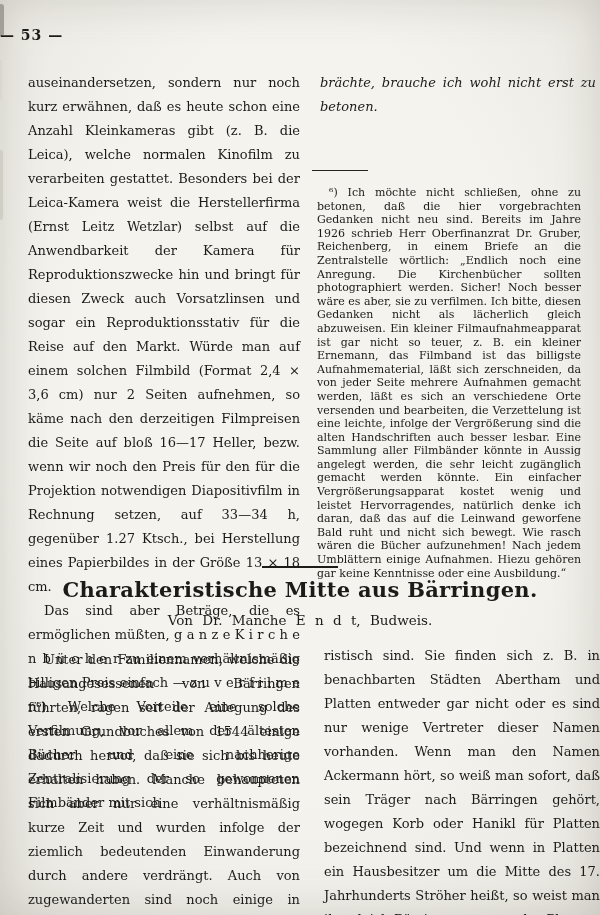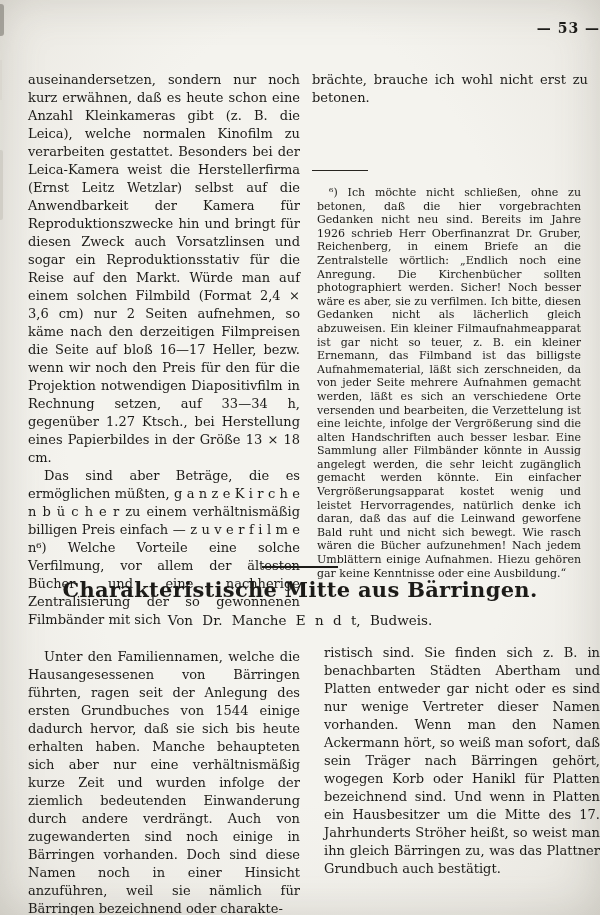--- a/index.html
+++ b/index.html
@@ -5,31 +5,31 @@
   html,body{margin:0;padding:0;}
   .page{
     position:relative;width:600px;height:915px;overflow:hidden;
     background:
       radial-gradient(ellipse at 50% 45%, #f4f3ee 55%, #eceae4 85%, #e3e1da 100%);
     box-shadow: inset 0 0 45px rgba(110,105,90,.22);
     font-family:"DejaVu Serif", serif;
     color:#1c1b18;
   }
   .pageno{
-    position:absolute;top:20px;left:0;width:600px;text-align:right;
+    position:absolute;top:27px;left:0;width:600px;text-align:left;
     font-size:14px;font-weight:bold;letter-spacing:1px;
   }
   .col{
     position:absolute;text-align:justify;
-    font-size:13px;line-height:18px;
+    font-size:13px;line-height:24px;
   }
   .col p{margin:0;padding:0;}
   .col p.indent{text-indent:16px;}
   #a1l{left:28px;top:71px;width:272px;}
-  #a1r{left:312px;top:71px;width:276px;}
+  #a1r{left:320px;top:71px;width:276px;font-style:italic;}
   .fn-sep{
     position:absolute;left:312px;top:170px;width:56px;height:0;
     border-top:1.6px solid #26241f;
   }
   .footnote{
     position:absolute;left:310px;top:179px;width:278px;
     font-size:11px;line-height:13.6px;text-align:justify;
   }
   .footnote p{margin:7px;text-indent:12px;}
   .article-sep{

